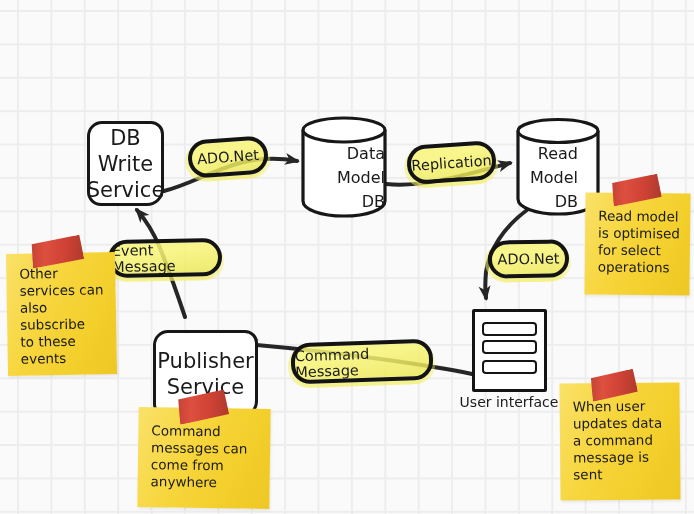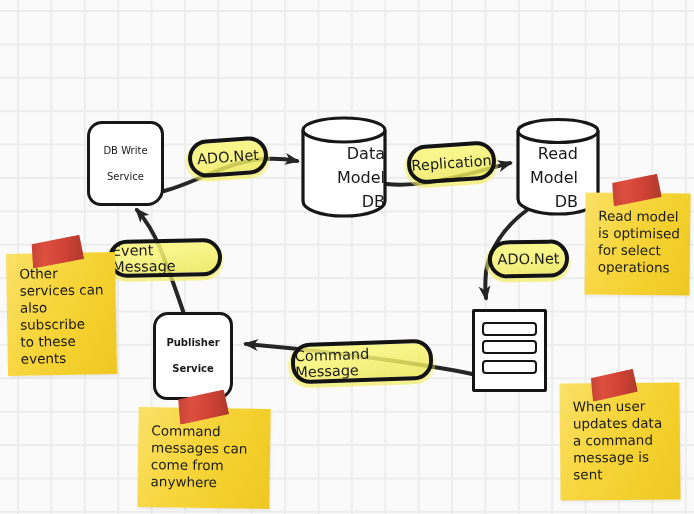--- a/index.html
+++ b/index.html
@@ -16,21 +16,21 @@
   }
   .layer{position:absolute;left:0;top:0;z-index:1;}
   .arrow{fill:none;stroke:#262626;stroke-width:4;stroke-linecap:round;}
   .cyl{fill:#ffffff;stroke:#171717;stroke-width:3.2;}
 
   .node-box{
     position:absolute;z-index:2;background:#ffffff;
     border:3px solid #171717;box-sizing:border-box;
     display:flex;align-items:center;justify-content:center;
     text-align:center;white-space:pre-line;
-    font-size:10px;line-height:26px;
+    font-size:21px;line-height:26px;
   }
   .round{border-radius:15px 13px 17px 14px;}
 
   .cyl-label{
     position:absolute;z-index:3;text-align:right;white-space:pre-line;
     font-size:16px;line-height:24px;border-radius:10px;
   }
 
   .ui-box{
     position:absolute;z-index:2;background:#ffffff;
@@ -93,37 +93,38 @@
       <path class="cyl" d="M 518 131 L 518 199 C 518 207.5 536 214 558 214 C 580 214 598 207.5 598 199 L 598 131"></path>
       <ellipse class="cyl" cx="558" cy="131" rx="40" ry="11.5"></ellipse>
     </g>
   </svg>
 
   <div class="node-box round" style="left:87px;top:121px;width:77px;height:85px;">
     <span>DB Write
 Service</span>
   </div>
 
-  <div class="node-box round" style="left:153px;top:312px;width:80px;height:88px;font-weight:bold;">
+  <div class="node-box round" style="left:153px;top:330px;width:105px;height:88px;">
     <span>Publisher
 Service</span>
   </div>
 
   <div class="cyl-label" style="left:303px;top:142px;width:82px;">Data
 Model
 DB</div>
   <div class="cyl-label" style="left:518px;top:142px;width:60px;">Read
 Model
 DB</div>
 
   <div class="ui-box" style="left:472px;top:309px;width:75px;height:83px;">
     <div class="ui-bar" style="top:10px;"></div>
     <div class="ui-bar" style="top:28px;"></div>
     <div class="ui-bar" style="top:48px;"></div>
   </div>
+  <div class="ui-label" style="left:453px;top:394px;width:112px;">User interface</div>
 
   <div class="pill" style="left:188px;top:138px;width:80px;height:38px;transform:rotate(-4deg);">
     <span>ADO.Net</span>
   </div>
   <div class="pill" style="left:407px;top:143px;width:89px;height:39px;transform:rotate(-4deg);">
     <span>Replication</span>
   </div>
   <div class="pill" style="left:488px;top:240px;width:81px;height:38px;transform:rotate(-1deg);">
     <span>ADO.Net</span>
   </div>

